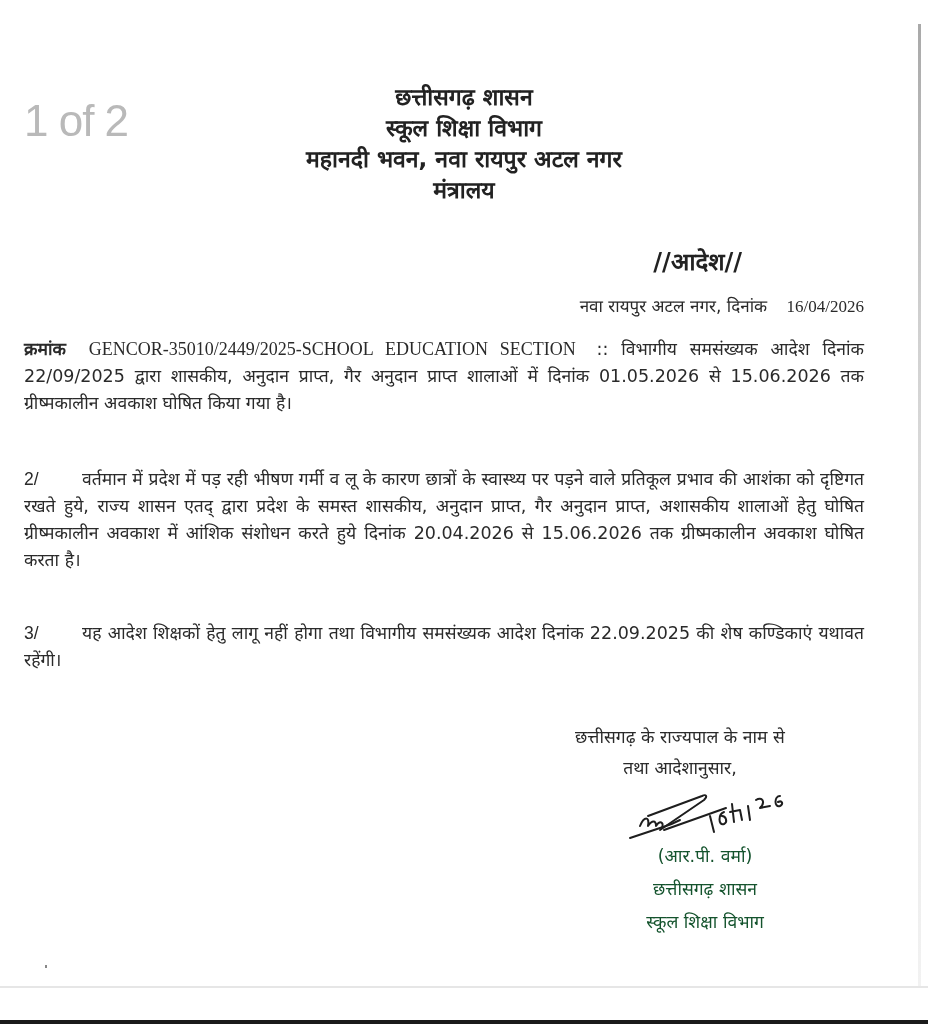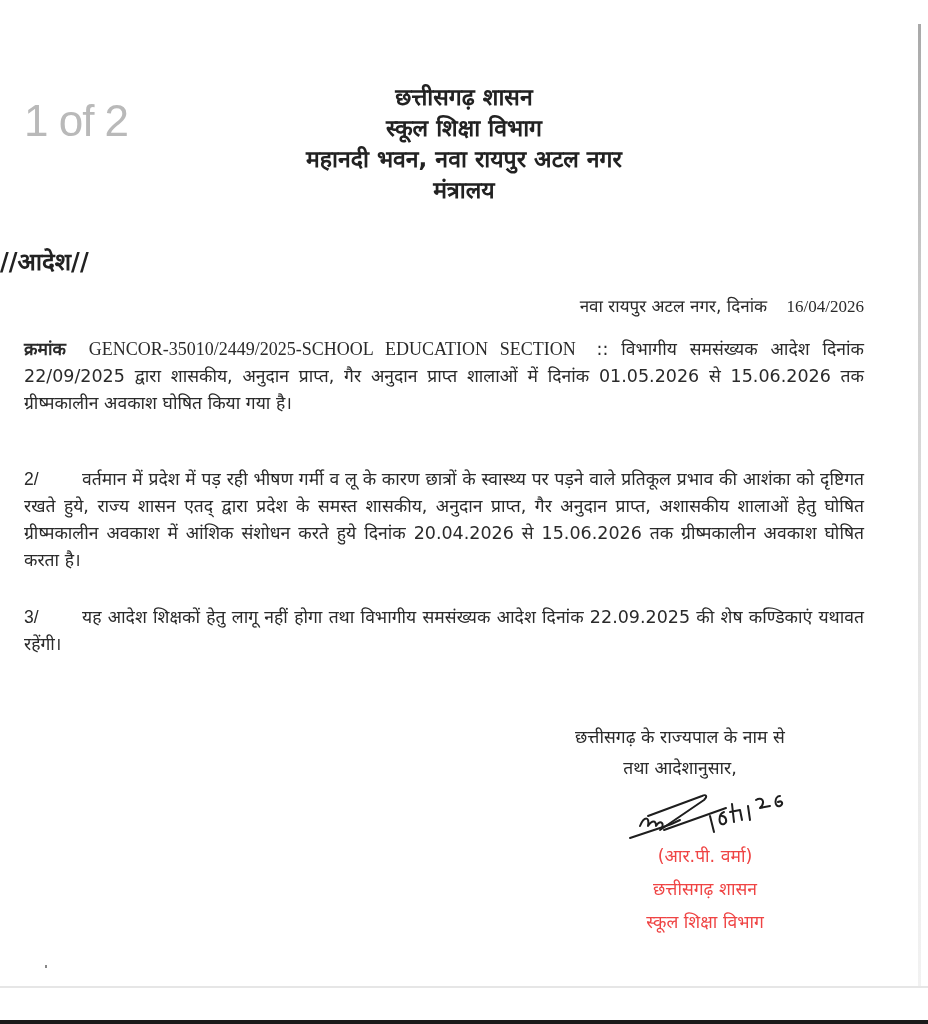--- a/index.html
+++ b/index.html
@@ -59,21 +59,21 @@
       font-size: 23px;
       font-weight: bold;
       line-height: 31px;
       color: #222;
     }
     .order-title {
       position: absolute;
       left: 0;
       top: 244px;
       width: 742px;
-      text-align: left;
+      text-align: right;
       font-size: 24px;
       font-weight: bold;
       color: #222;
     }
     .place-date {
       position: absolute;
       right: 64px;
       top: 294px;
       font-size: 17px;
       color: #2a2a2a;
@@ -86,21 +86,21 @@
       position: absolute;
       left: 24px;
       width: 840px;
       font-size: 17.5px;
       line-height: 27px;
       text-align: justify;
       color: #2a2a2a;
     }
     .para1 { top: 336px; }
     .para2 { top: 466px; }
-    .para3 { top: 604px; }
+    .para3 { top: 620px; }
     .ref-label {
       font-weight: bold;
     }
     .ref-code {
       font-family: "Liberation Serif", serif;
       font-weight: normal;
       font-size: 18px;
       margin-left: 10px;
       margin-right: 8px;
     }
@@ -128,21 +128,21 @@
       height: 60px;
     }
     .signatory {
       position: absolute;
       left: 560px;
       top: 840px;
       width: 290px;
       text-align: center;
       font-size: 17.5px;
       line-height: 33px;
-      color: #ef4444;
+      color: #14532d;
     }
     .stray-dot {
       position: absolute;
       left: 45px;
       top: 965px;
       width: 2px;
       height: 3px;
       background: #888;
     }
   </style>

